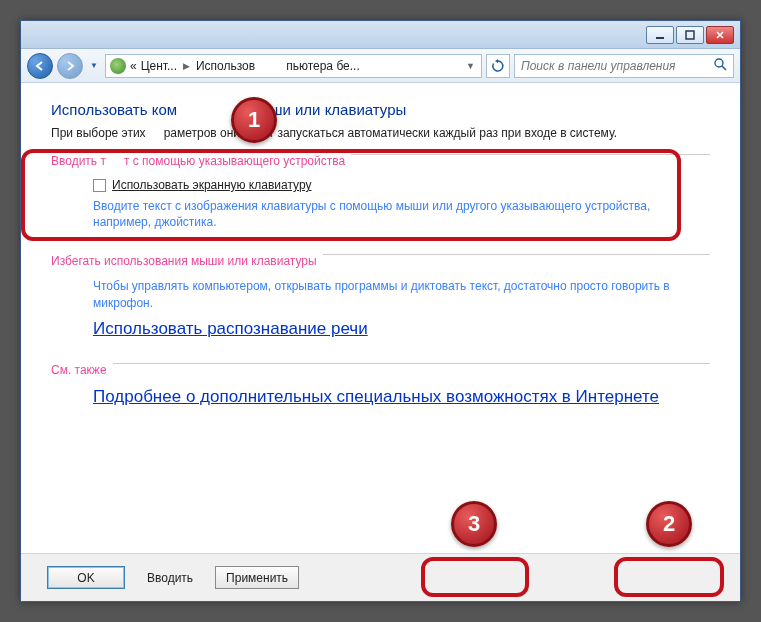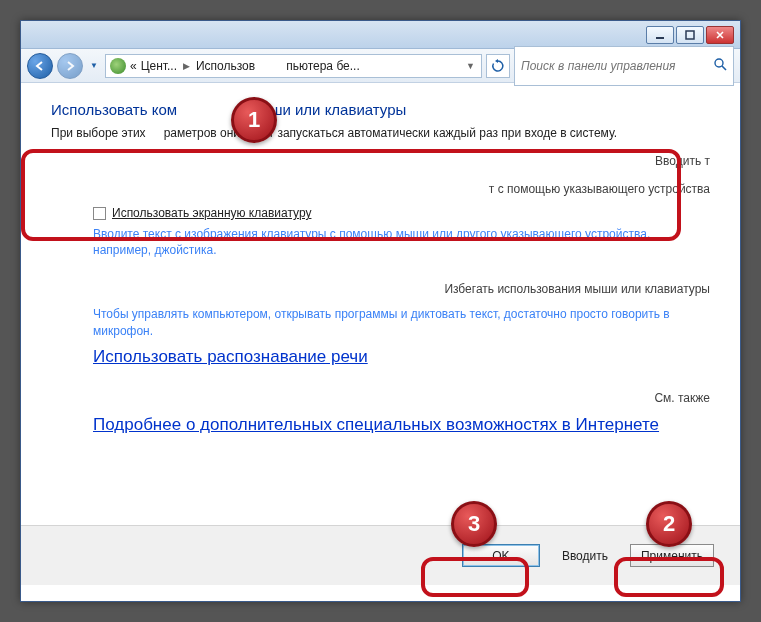--- a/index.html
+++ b/index.html
@@ -84,21 +84,21 @@
     background: radial-gradient(circle at 40% 40%, #9ed27a,#3a8a2a);
     border-radius:50%;
     flex-shrink:0;
   }
   .refresh {
     width:24px;height:24px;border:1px solid #a9bfd6;background:#fff;
     display:flex;align-items:center;justify-content:center;color:#1e5fa6;
     cursor:pointer;
   }
   .searchbox {
-    width:220px;height:40px;border:1px solid #a9bfd6;background:#fff;
+    width:220px;height:24px;border:1px solid #a9bfd6;background:#fff;
     display:flex;align-items:center;padding:0 6px;color:#888;
     position:relative;
   }
   .searchbox input{
     border:none;outline:none;flex:1;font-size:12px;color:#444;font-style:italic;
   }
   .searchbox .sicon{color:#1e5fa6;font-size:12px;cursor:pointer;}
   
   .content {
     padding: 18px 30px 10px 30px;
@@ -111,23 +111,23 @@
     color:#003399;
     font-size:15px;
     font-weight:400;
     margin-bottom:8px;
   }
   .subtitle { font-size:12px; margin-bottom:14px;}
   .group {
     margin-bottom:14px;
   }
   .group-label{
-    font-size:12px;color:#404040;
+    font-size:12px;color:#ec4899;
     position:relative;
-    display:flex;align-items:flex-end;flex-direction:column;
+    display:flex;align-items:flex-start;
   }
   .group-label::after{
     content:"";flex:1;height:1px;background:#ccc;margin-left:6px;
   }
   .group-body{
     padding:10px 10px 10px 42px;
   }
   .checkbox-row{display:flex;align-items:center;gap:6px;margin-bottom:6px;text-decoration:underline;}
   .checkbox{
     width:13px;height:13px;border:1px solid #888;background:#fff;cursor:pointer;
@@ -146,24 +146,24 @@
     width:46px;height:46px;border-radius:50%;
     background: radial-gradient(circle at 35% 30%, #e85a5a, #a0121a);
     border:3px solid #8a0f15;
     color:#fff;font-size:22px;font-weight:bold;
     display:flex;align-items:center;justify-content:center;
     box-shadow: 0 2px 4px rgba(0,0,0,.35);
     pointer-events:none;
   }
   
   .footer{
-    position:absolute;bottom:16px;left:0;right:0;
-    height:60px;
+    position:absolute;bottom:0;left:0;right:0;
+    height:48px;
     background:#f0f0f0;border-top:1px solid #d4d4d4;
-    display:flex;align-items:center;justify-content:flex-end;
+    display:flex;align-items:center;
     padding:0 26px;gap:12px;
   }
   .btn{
     min-width:78px;height:23px;
     border:1px solid #8a8a8a;background:linear-gradient(#fdfdfd,#e5e5e5);
     font-size:12px;color:#222;cursor:pointer;
     padding:0 10px;
   }
   .btn.default{border:1px solid #3c7fb1;box-shadow:0 0 0 1px #8ec2e8 inset;}
 </style>

